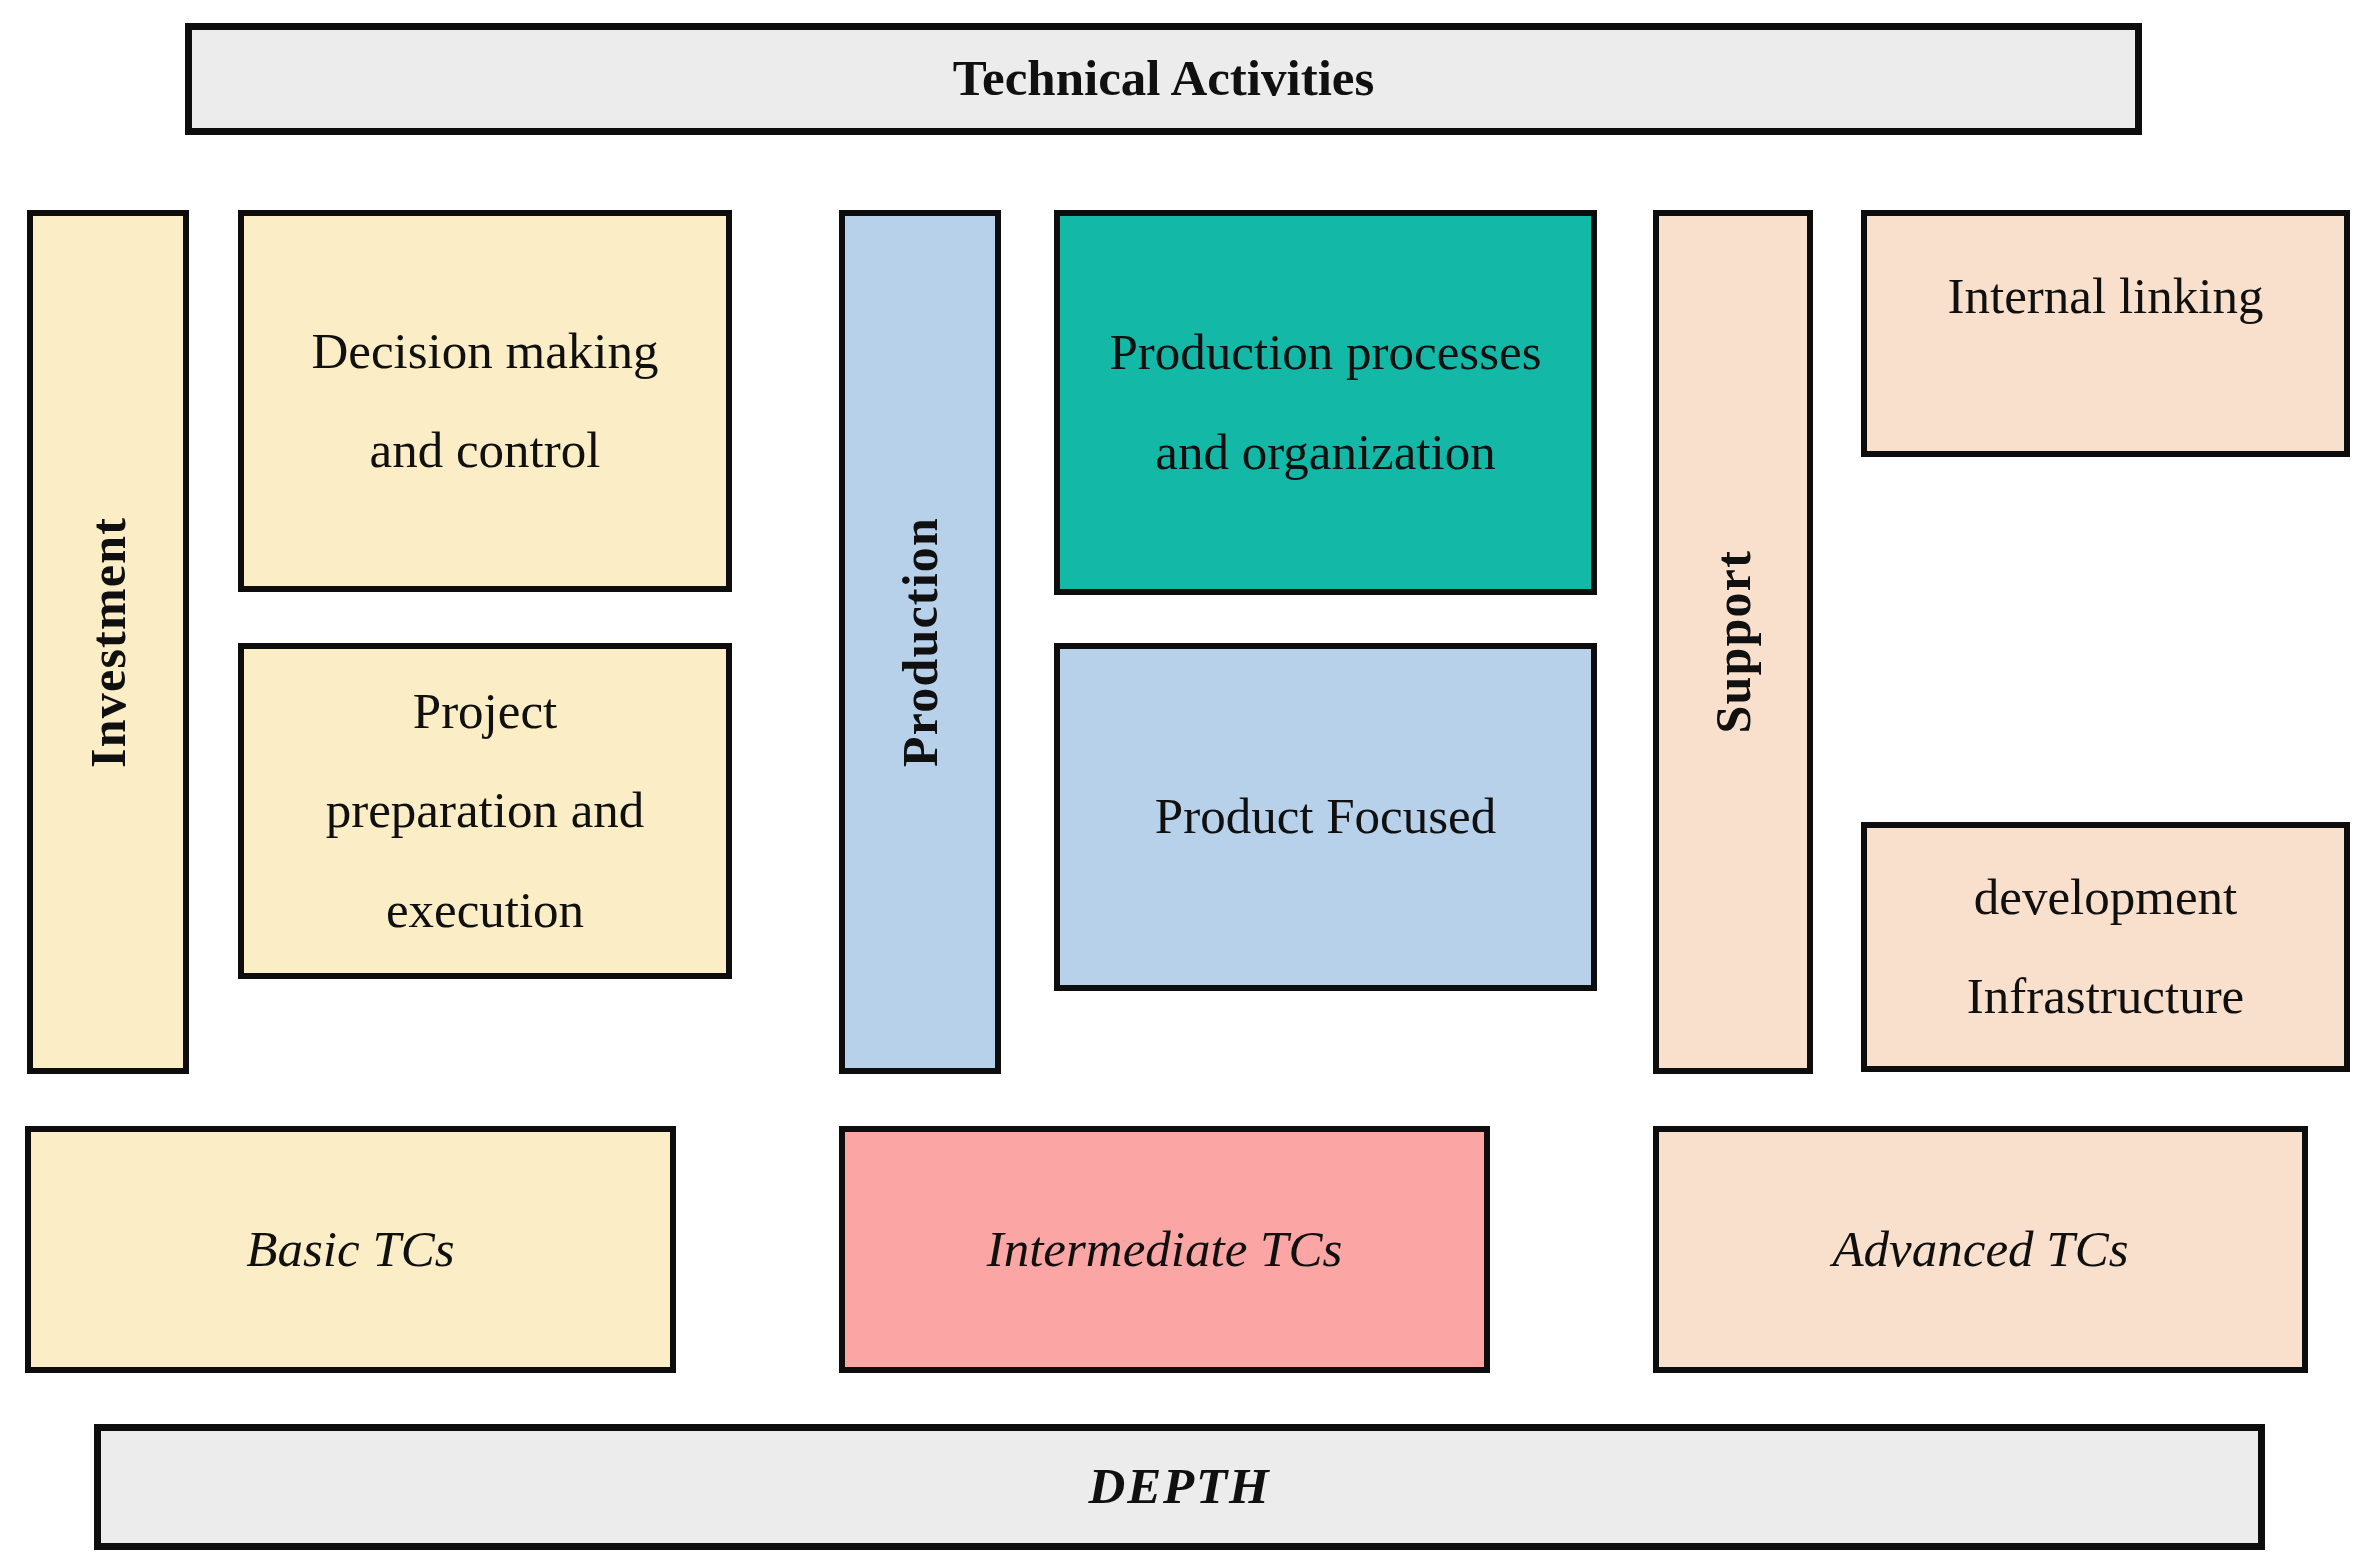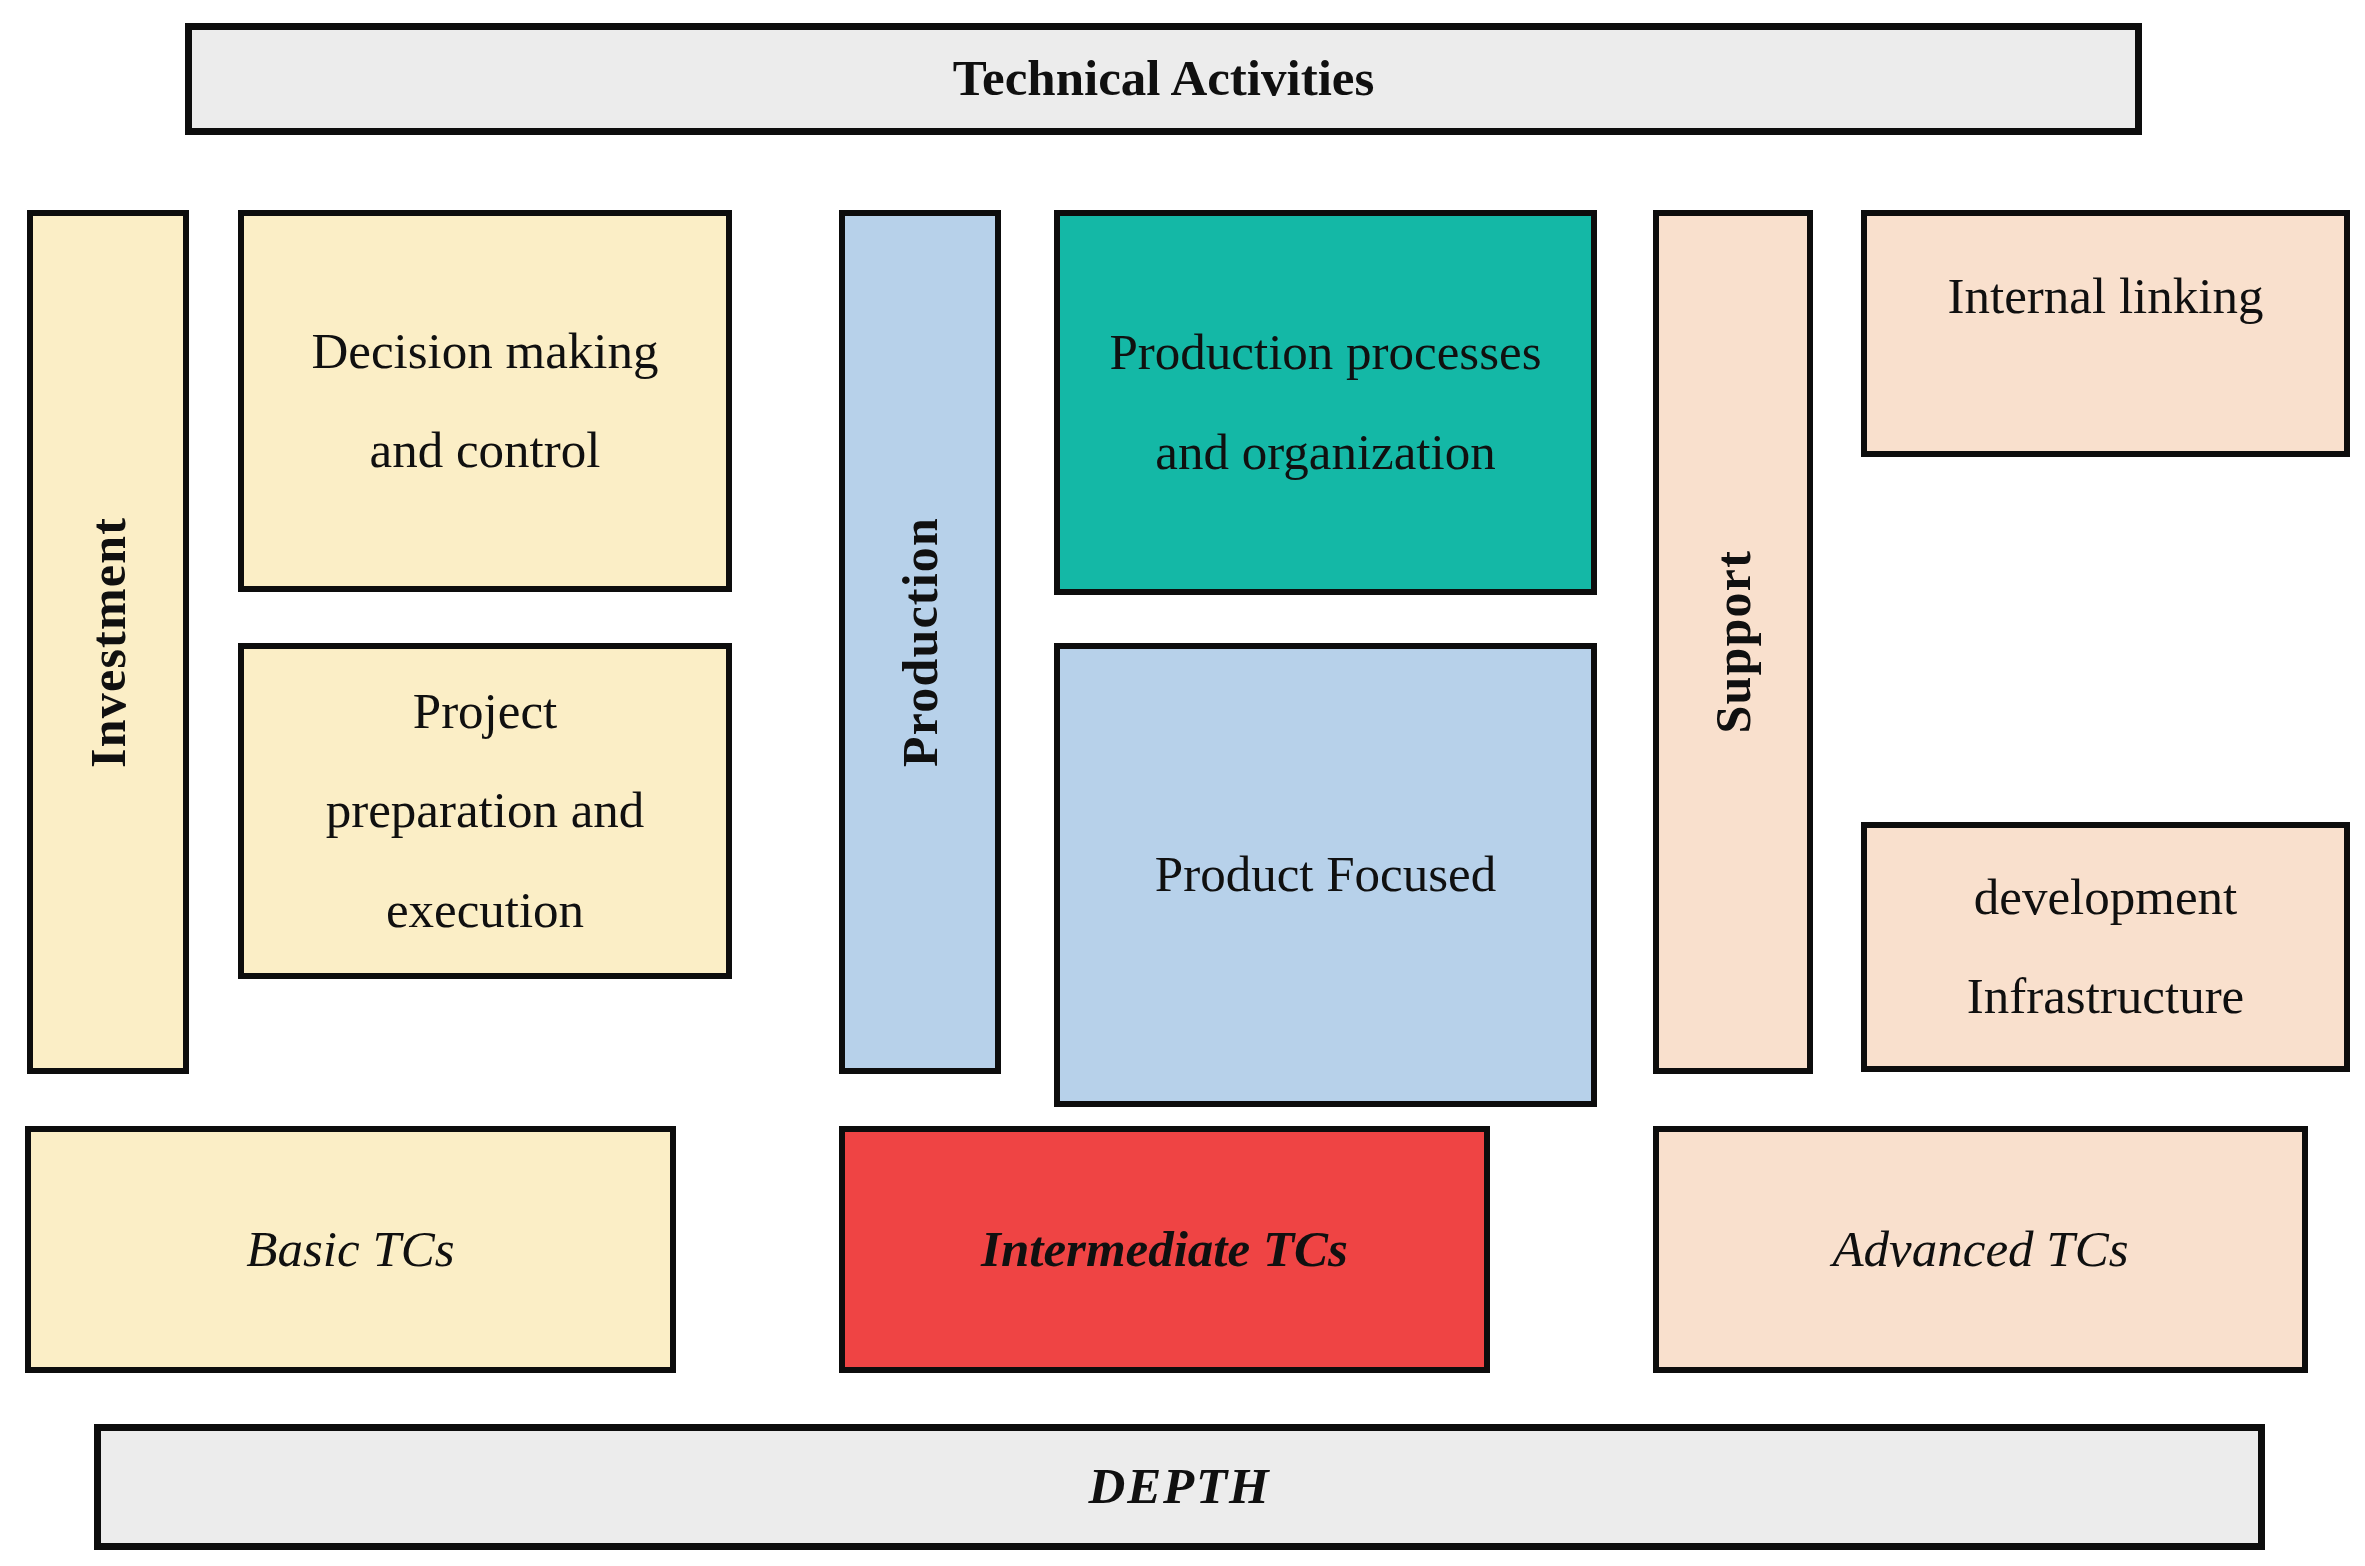--- a/index.html
+++ b/index.html
@@ -24,21 +24,21 @@
   }
   .top-align{justify-content:flex-start;padding-top:31px;}
   .tcbox{font-style:italic;}
   
   #tech-bar      {left:185px;  top:22.7px;   width:1957px; height:112px;}
   #inv-bar       {left:27px;   top:210px;  width:162px;  height:864px;}
   #decision-box  {left:238px;  top:210px;  width:494px;  height:382px;justify-content:center;}
   #project-box   {left:238px;  top:643px; width:494px;  height:336px;}
   #prod-bar      {left:839px; top:210px;  width:162px;  height:864px;}
   #processes-box {left:1054px; top:210px;  width:543px;  height:385px;}
-  #product-box   {left:1054px; top:643px; width:543px;  height:464px;}
+  #product-box   {left:1054px; top:643px; width:543px;  height:348px;}
   #sup-bar       {left:1653px; top:210px;  width:160px;  height:864px;}
   #internal-box  {left:1861px; top:210px;  width:489px;  height:247px;}
   #external-box  {left:1872px; top:517px;  width:482px;  height:250px;}
   #infra-box     {left:1861px; top:822px; width:489px;  height:250px;}
   #basic-box     {left:25px;   top:1126px; width:651px; height:247px;}
   #intermediate-box{left:839px;top:1126px;width:651px; height:247px;}
   #advanced-box  {left:1653px; top:1126px; width:655px; height:247px;}
   #depth-bar     {left:94px;  top:1424px; width:2171px; height:126px;}
 </style>
 </head>
@@ -81,21 +81,21 @@
     <span>Internal linking</span>
   </div>
   <div class="node" id="infra-box" style="background: rgb(249, 224, 205);">
     <span>development</span>
     <span>Infrastructure</span>
   </div>
 
   <div class="node tcbox" id="basic-box" style="background: rgb(251, 238, 198);">
     <span>Basic TCs</span>
   </div>
-  <div class="node tcbox" id="intermediate-box" style="background: #ef4444; font-weight: bold;">
+  <div class="node tcbox" id="intermediate-box" style="background: #fca5a5;">
     <span>Intermediate TCs</span>
   </div>
   <div class="node tcbox" id="advanced-box" style="background: rgb(249, 224, 205);">
     <span>Advanced TCs</span>
   </div>
 
   <div class="node graybar" id="depth-bar" style="background: rgb(236, 236, 236);">
     <span class="bar-title">DEPTH</span>
   </div>
 

